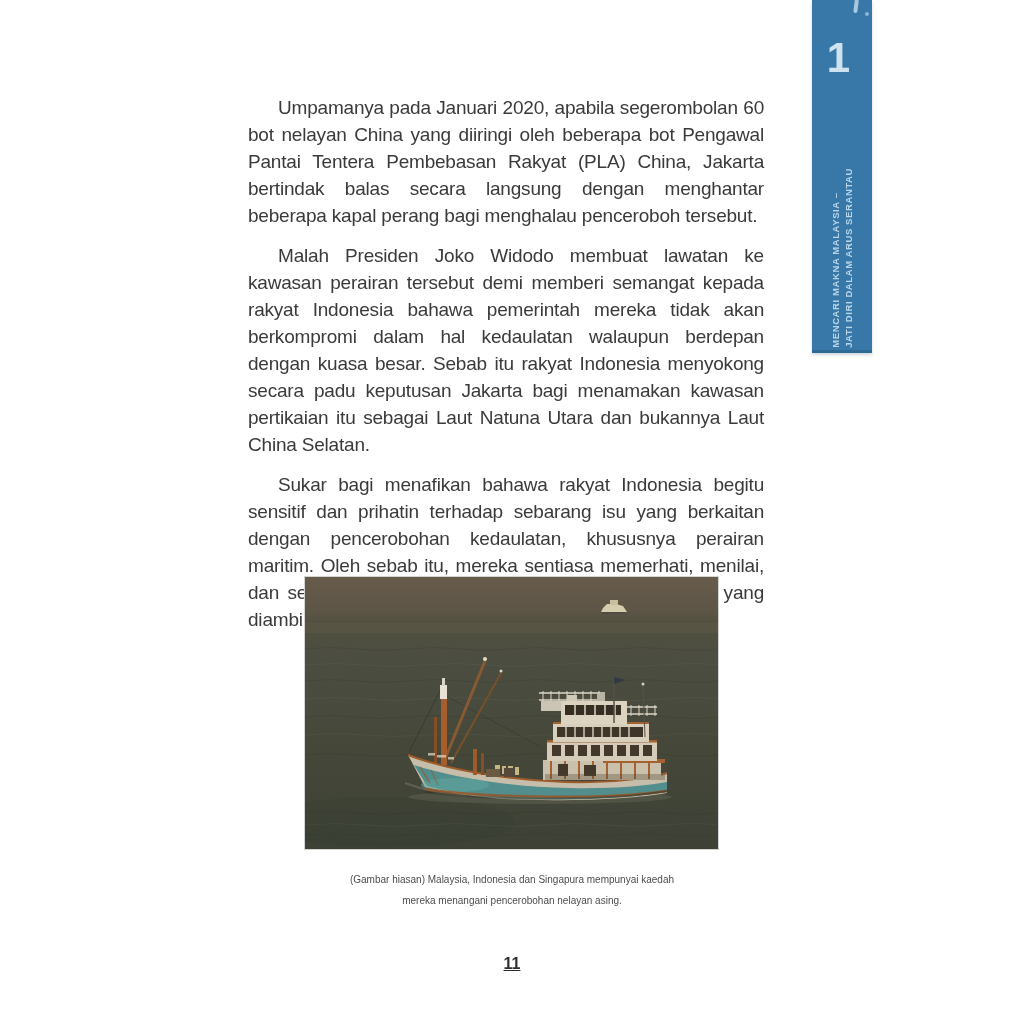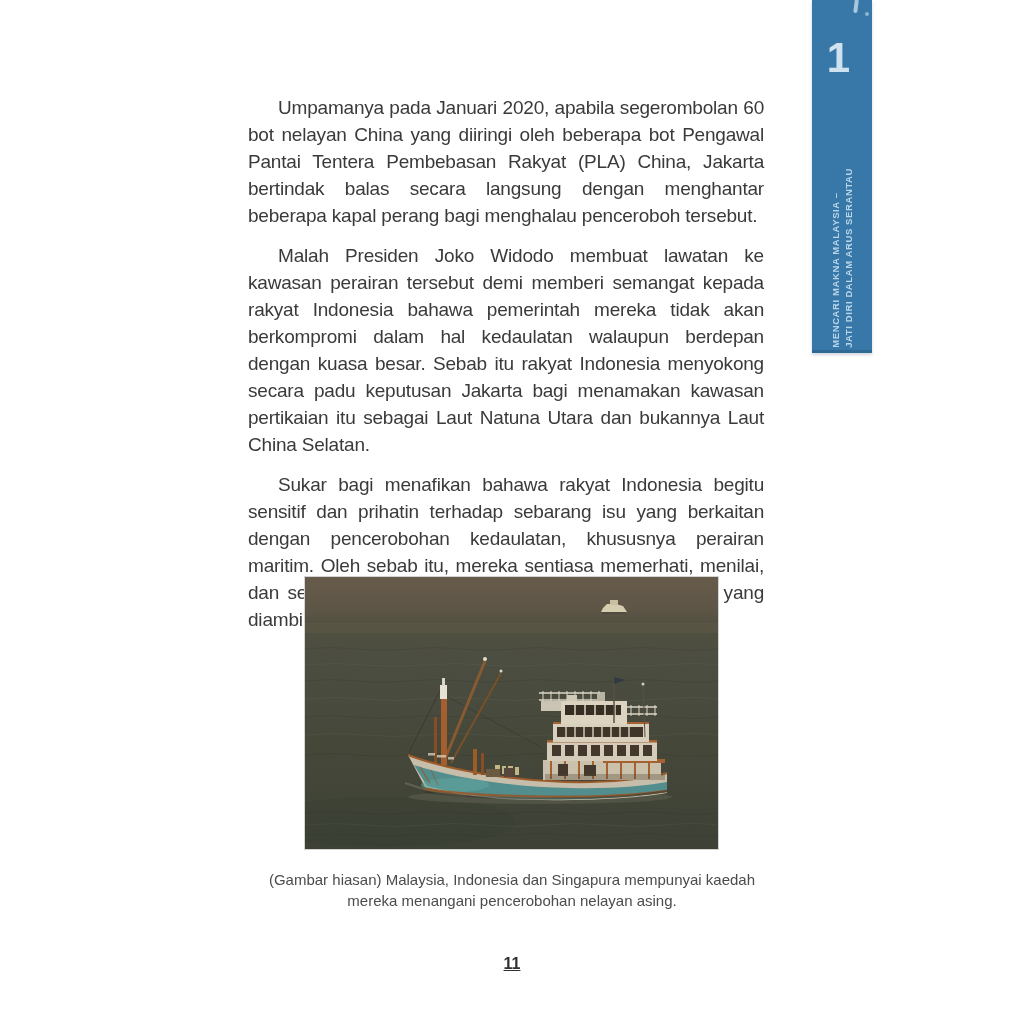--- a/index.html
+++ b/index.html
@@ -77,21 +77,21 @@
     border: 1px solid #d4d4d4;
     background: #44463b;
     overflow: hidden;
   }
   .photo-figure svg { display: block; filter: blur(0.35px) saturate(0.95); }
 
   
   .photo-caption {
     position: absolute; left: 248px; top: 869px; width: 528px;
     text-align: center;
-    font-size: 15px; line-height: 21px;
+    font-size: 10px; line-height: 21px;
     color: #4c4c4c;
   }
   .photo-caption span { display: block; }
 
   
   .page-number {
     position: absolute; left: 0; top: 955px; width: 1024px;
     text-align: center;
     font-size: 16px; font-weight: bold;
     color: #2f2f2f;

